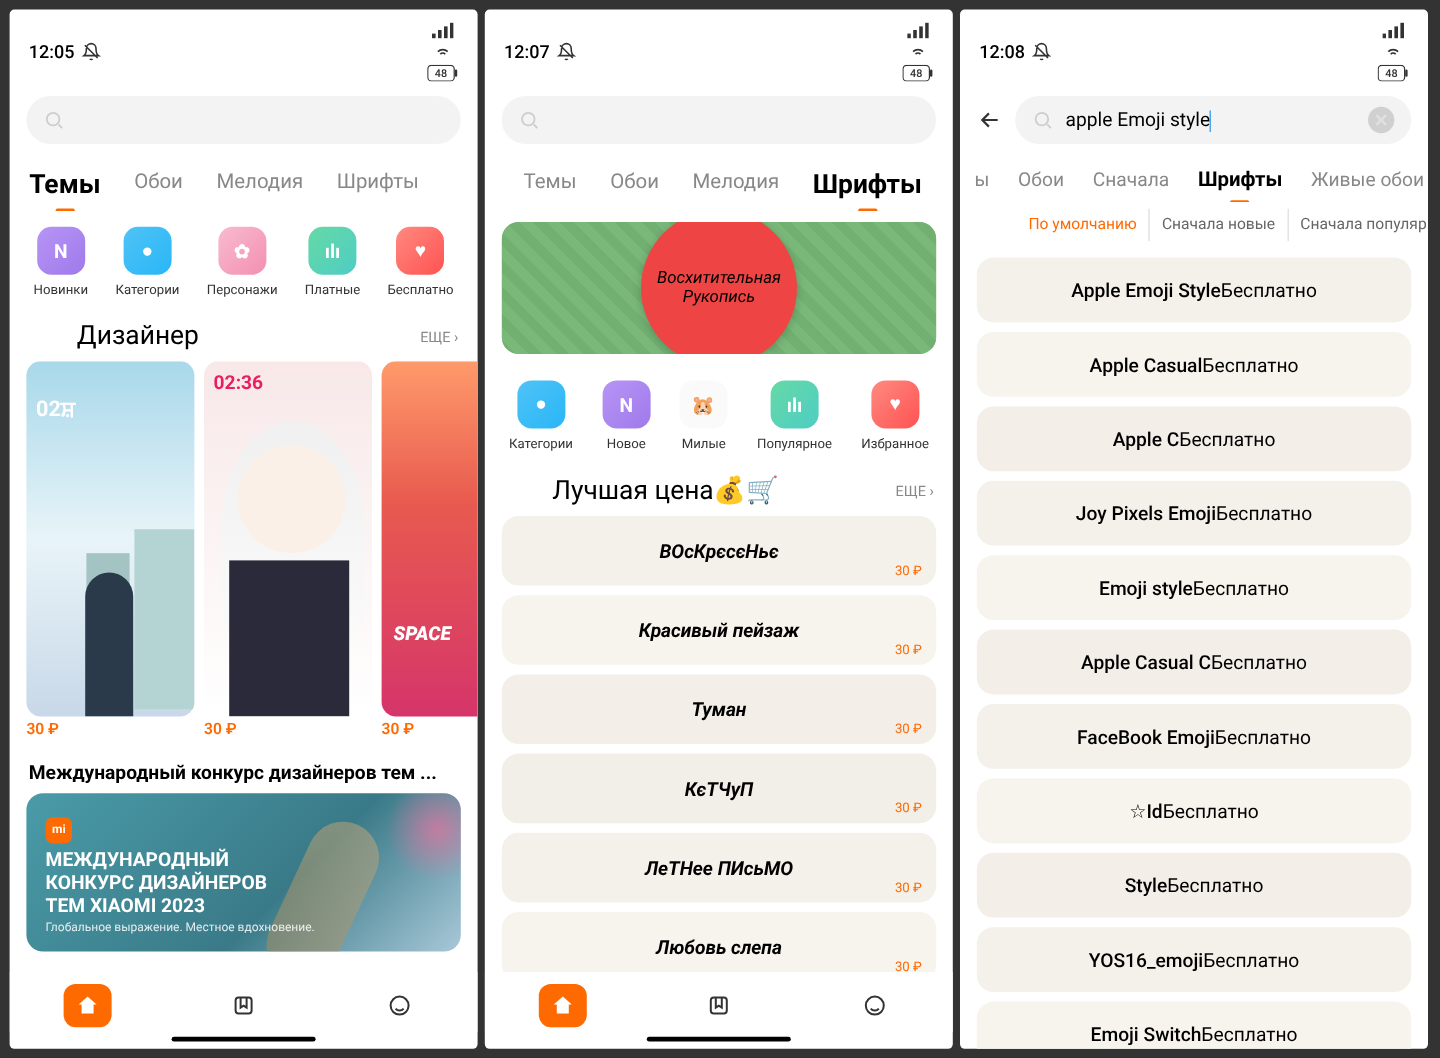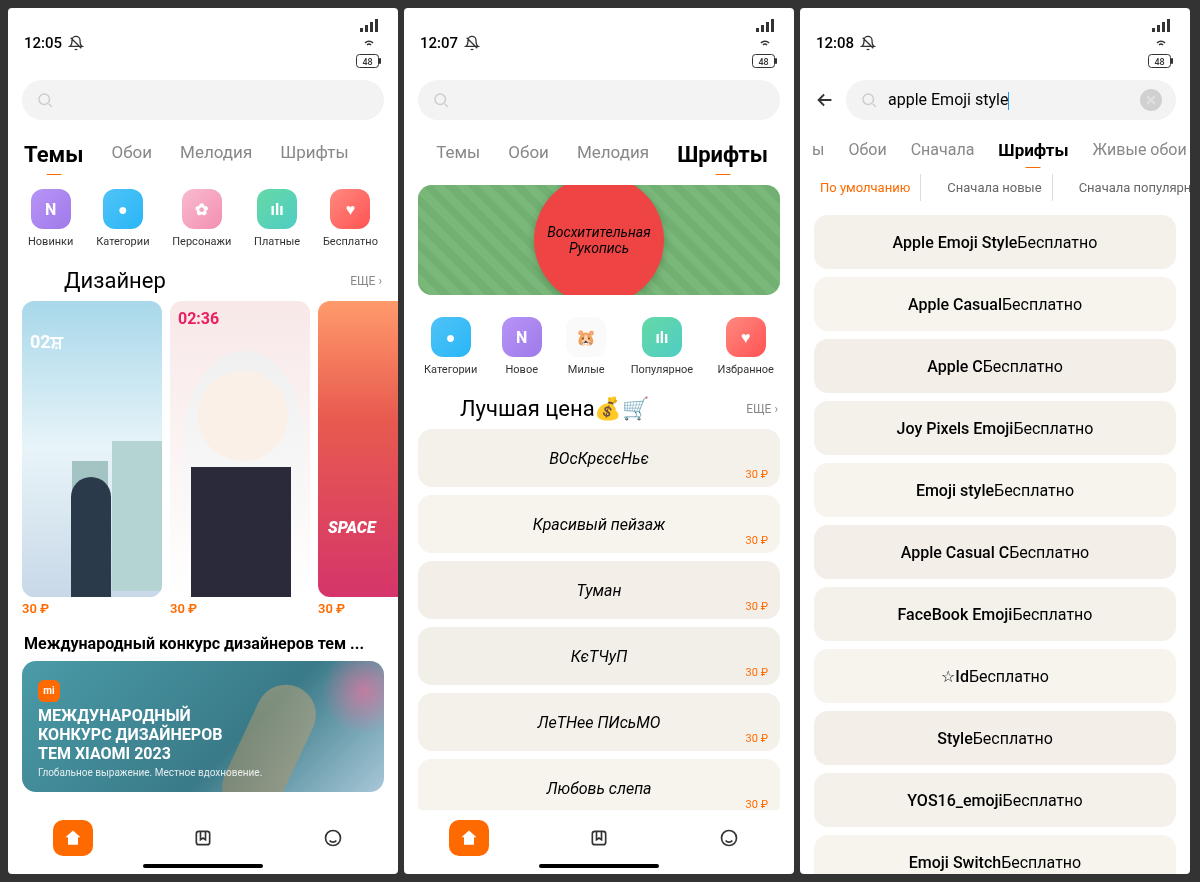--- a/index.html
+++ b/index.html
@@ -26,21 +26,21 @@
   .tabs.tabs-right { justify-content: flex-end; padding-right: 14px; }
   .tab { padding: 8px 12px; font-size: 17px; color: #888; position: relative; white-space: nowrap; }
   .tab.active { color: #000; font-weight: 700; font-size: 22px; }
   .tab.active::after { content: ''; position: absolute; bottom: -2px; left: 50%; transform: translateX(-50%); width: 16px; height: 3px; background: #ff6a00; border-radius: 2px; }
 
   .tabs3 { display: flex; padding: 6px 0 0; overflow-x: auto; }
   .tabs3 .tab { font-size: 16px; }
   .tabs3 .tab.active { font-size: 17px; }
 
   
-  .filters { display: flex; gap: 16px; padding: 6px 10px; font-size: 13px; }
+  .filters { display: flex; gap: 0; padding: 6px 10px; font-size: 13px; margin-left: 37px; }
   .filter { padding: 6px 10px; color: #666; border-right: 1px solid #ddd; white-space: nowrap; }
   .filter:last-child { border-right: none; }
   .filter.active { color: #ff6a00; }
 
   
   .icon-grid { display: flex; justify-content: space-between; padding: 14px 20px 10px; }
   .icon-item { display: flex; flex-direction: column; align-items: center; gap: 6px; }
   .icon-box { width: 40px; height: 40px; border-radius: 12px; display: flex; align-items: center; justify-content: center; }
   .icon-label { font-size: 11px; color: #333; }
   .ic-purple { background: linear-gradient(135deg,#b794f6,#9f7aea); }
@@ -87,21 +87,21 @@
 
   
   .fonts-banner { margin: 10px 14px 8px; height: 110px; border-radius: 14px; background: #7ab87a; position: relative; overflow: hidden; display:flex; align-items:center; justify-content:center;}
   .fonts-banner::before{content:'';position:absolute;inset:0;background:repeating-linear-gradient(45deg,#6aa86a 0 8px,#7ab87a 8px 16px),radial-gradient(circle at 20% 30%,#5a985a 0 15px,transparent 16px),radial-gradient(circle at 80% 70%,#8ac88a 0 12px,transparent 13px);opacity:0.5;}
   .fonts-banner .circle { position:relative; width: 130px; height: 130px; background: #ef4444; border-radius: 50%; display:flex; align-items:center; justify-content:center; flex-direction:column; font-size:14px; text-align:center; box-shadow: 0 2px 8px rgba(0,0,0,0.2);}
 
   
   .font-list { padding: 0 14px; }
   .font-card { border-radius: 14px; height: 58px; margin-bottom: 8px; display: flex; align-items: center; justify-content: center; position: relative; }
   .font-card .price { position: absolute; right: 12px; bottom: 6px; font-size: 11px; color: #ff6a00; }
-  .font-name { font-size: 16px; font-weight: 400; }
+  .font-name { font-size: 16px; font-weight: 700; }
   .bg1 { background: #f4f1ea; }
   .bg2 { background: #f7f4ed; }
   .bg3 { background: #f4eee9; }
   .bg4 { background: #f2efe8; }
 
   
   .result-list { padding: 8px 14px; overflow-y: auto; flex: 1; }
   .result-card { border-radius: 14px; height: 54px; margin-bottom: 8px; display: flex; align-items: center; justify-content: center; position: relative; }
   .result-name { font-size: 16px; font-weight: 500; }
 

